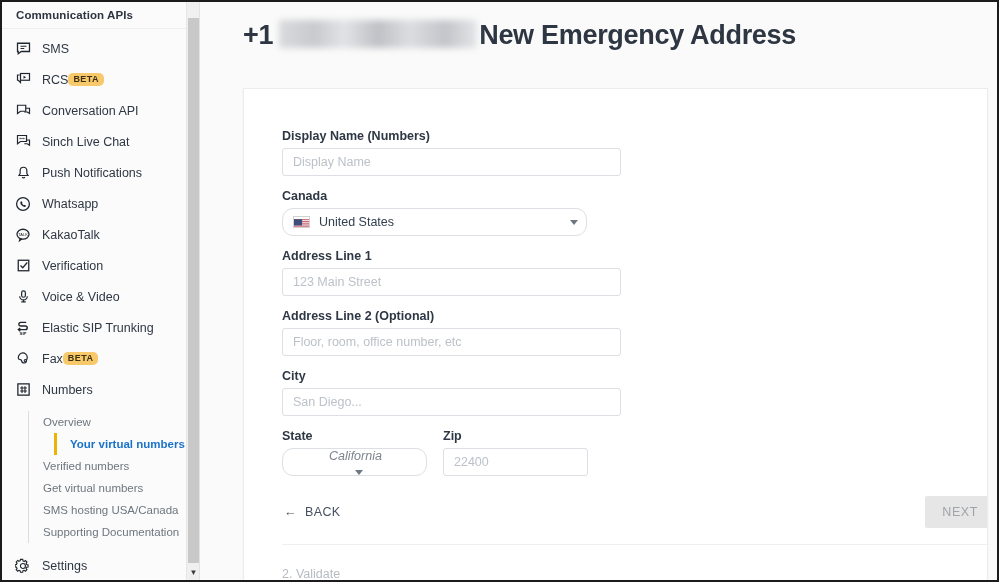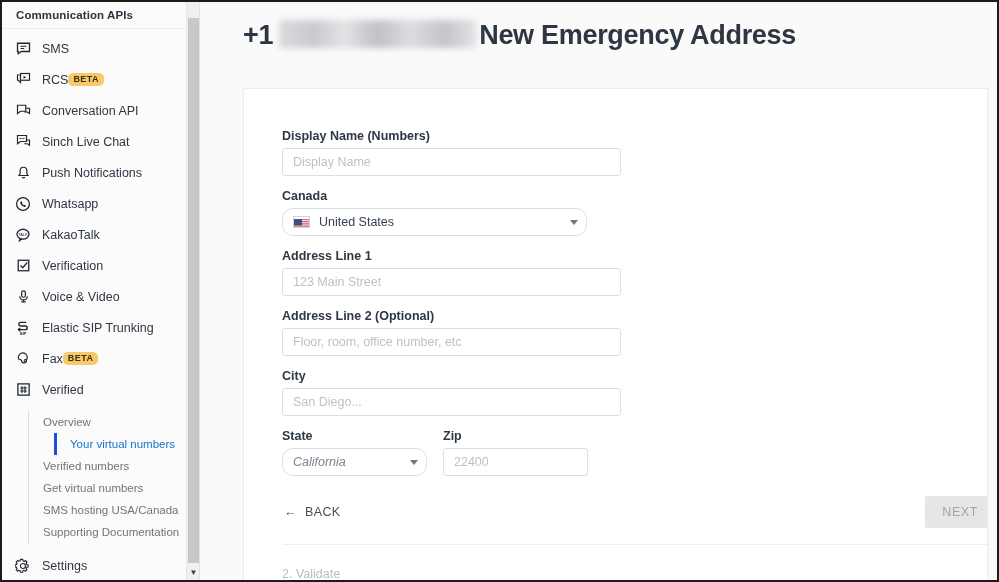--- a/index.html
+++ b/index.html
@@ -80,22 +80,22 @@
     font-size: 11.5px;
     color: #6d767f;
     padding: 5px 0 5px 13px;
     border-left: 3px solid transparent;
     margin-left: -2px;
     cursor: pointer;
     white-space: nowrap;
   }
   .subnav-item.active {
     color: #1a73c8;
-    border-left: 3px solid #1d4ed8;
-    font-weight: normal;
+    border-left: 3px solid #eab308;
+    font-weight: bold;
     margin-left: 25px;
   }
 
   .settings-row {
     position: absolute;
     left: 0; bottom: 0;
     width: 186px;
     display: flex;
     align-items: center;
     height: 29px;
@@ -230,21 +230,21 @@
     margin-right: 9px;
     flex: 0 0 17px;
     position: relative;
     overflow: hidden;
     border: .5px solid #d2d2d2;
   }
 
   .row2 { display: flex; gap: 16px; }
   .col-state { width: 145px; }
   .col-zip { width: 145px; }
-  .col-state .select-box { width: 145px; }
+  .col-state .select-box { width: 145px; flex-direction: column; }
   .col-zip .inp { width: 145px; }
 
   .actions {
     display: flex;
     align-items: center;
     margin-top: 20px;
     width: 713px;
   }
   .back-btn {
     display: flex;
@@ -412,21 +412,21 @@
         <span class="beta">BETA</span>
       </div>
 
       <div class="nav-item">
         <span class="nav-ico">
           <svg width="15" height="15" viewBox="0 0 20 20">
               <rect x="2.5" y="2.5" width="15" height="15" fill="none" stroke="#20262e" stroke-width="1.7"></rect>
               <path d="M8 5.5v9M12 5.5v9M5.5 8h9M5.5 12h9" stroke="#20262e" stroke-width="1.5"></path>
             </svg>
         </span>
-        <span class="nav-label">Verified</span>
+        <span class="nav-label">Numbers</span>
       </div>
 
       <div class="subnav">
         <div class="subnav-item">Overview</div>
         <div class="subnav-item active">Your virtual numbers</div>
         <div class="subnav-item">Verified numbers</div>
         <div class="subnav-item">Get virtual numbers</div>
         <div class="subnav-item">SMS hosting USA/Canada</div>
         <div class="subnav-item">Supporting Documentation</div>
       </div>

